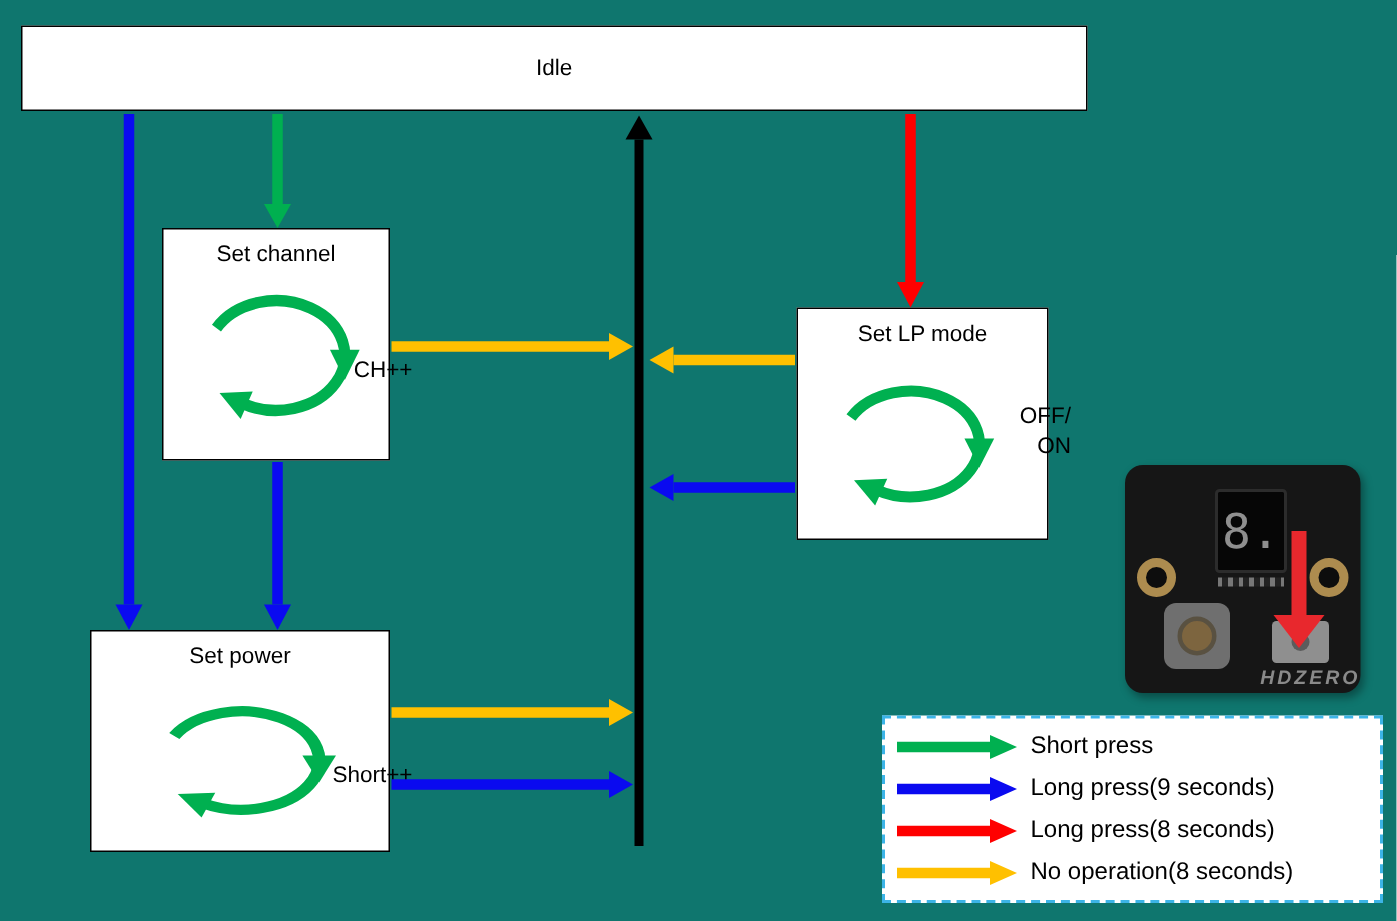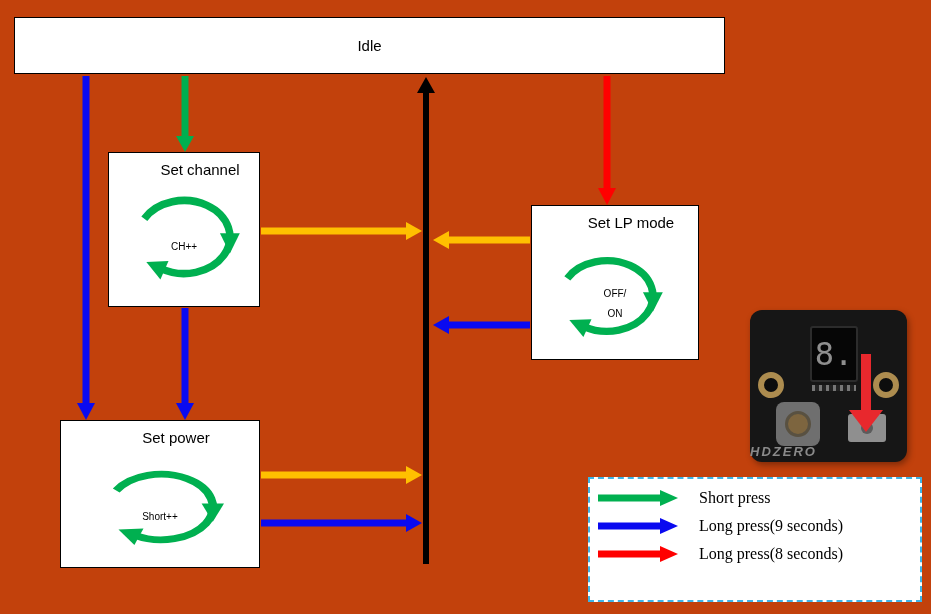--- a/index.html
+++ b/index.html
@@ -1,59 +1,59 @@
 <!DOCTYPE html>
 <html><head>
 <meta charset="utf-8">
 <style>
   * { margin:0; padding:0; box-sizing:border-box; }
   html,body { background:#ffffff; }
   body { font-family:"Liberation Sans", sans-serif; color:#000; }
-  .canvas { position:relative; width:931px; height:614px; background:#c2410c; overflow:hidden; }
+  .canvas { position:relative; width:931px; height:614px; background:#0f766e; overflow:hidden; }
 
   
   .state { position:absolute; border:1px solid #000; background:#fff; }
-  .state .title { position:absolute; top:8px; left:16px; width:100%; text-align:center; font-size:15px; }
-  .loop-label { position:absolute; left:0; width:100%; text-align:center; font-size:10px; line-height:20px; z-index:3; }
+  .state .title { position:absolute; top:8px; left:0; width:100%; text-align:center; font-size:15px; }
+  .loop-label { position:absolute; left:16px; width:100%; text-align:right; font-size:15px; line-height:20px; z-index:3; }
   .loop-svg { position:absolute; z-index:2; }
 
   #box-idle { left:14px; top:17px; width:711px; height:57px; display:flex; align-items:center; justify-content:center; font-size:15px; }
   #box-channel { left:108px; top:152px; width:152px; height:155px; }
   #box-lp { left:531px; top:205px; width:168px; height:155px; }
   #box-power { left:60px; top:420px; width:200px; height:148px;padding-left:16px; }
 
   #box-channel .loop-svg { left:13px; top:26px; }
   #box-channel .loop-label { top:84px; }
   #box-lp .loop-svg { left:13px; top:34px; }
-  #box-lp .loop-label { top:62px;margin-top:16px; }
+  #box-lp .loop-label { top:62px; }
   #box-power .loop-svg { left:30px; top:34px; }
   #box-power .loop-label { top:86px; }
 
   
   #arrows { position:absolute; left:0; top:0; width:931px; height:614px; pointer-events:none; z-index:4; }
 
   
   #legend { position:absolute; left:588px; top:477px; width:334px; height:125px; border:2px dashed #3cb4e7; background:#fff; padding:5px 6px; z-index:5; }
-  .legend-row { display:flex; align-items:center; height:28px; gap:18px;font-family:Liberation Serif, serif; }
+  .legend-row { display:flex; align-items:center; height:28px; gap:6px; }
   .legend-row .lbl { font-size:16px; white-space:nowrap; }
   .legend-row svg { flex:0 0 auto; }
 
   
   #device { position:absolute; left:750px; top:310px; width:157px; height:152px; background:#161616; border-radius:12px; box-shadow:2px 3px 6px rgba(0,0,0,.35); z-index:5; }
   #display { position:absolute; left:60px; top:16px; width:48px; height:56px; background:#060606; border:2px solid #2c2c2c; border-radius:3px; display:flex; align-items:center; justify-content:center; }
   #display .digit { font-family:"DejaVu Sans Mono", monospace; font-size:32px; color:#8f8f8f; line-height:1; }
   .pins { position:absolute; left:62px; top:75px; width:44px; height:6px; background:repeating-linear-gradient(90deg,#777 0 3px,#222 3px 7px); }
   .hole { position:absolute; top:62px; width:26px; height:26px; border-radius:50%; border:6px solid #ad8c4f; background:#0d0d0d; }
   #hole-left { left:8px; }
   #hole-right { left:123px; }
   #joystick { position:absolute; left:26px; top:92px; width:44px; height:44px; background:#6f6f6f; border-radius:8px; }
   #joystick .knob { position:absolute; left:9px; top:9px; width:26px; height:26px; border-radius:50%; background:#7d653f; border:3px solid #595141; }
   #tact { position:absolute; left:98px; top:104px; width:38px; height:28px; background:#8f8f8f; border-radius:3px; }
   #tact .cap { position:absolute; left:13px; top:8px; width:12px; height:12px; border-radius:50%; background:#5c5c5c; }
-  #logo { position:absolute; left:0; bottom:3px; width:100%; text-align:left; font-size:13px; font-weight:bold; font-style:italic; letter-spacing:2px; color:#8a8a8a; }
+  #logo { position:absolute; left:0; bottom:3px; width:100%; text-align:right; font-size:13px; font-weight:bold; font-style:italic; letter-spacing:2px; color:#8a8a8a; }
   .pointer-shaft { position:absolute; left:111px; top:44px; width:10px; height:56px; background:#e8282d; z-index:6; }
   .pointer-head { position:absolute; left:99px; top:100px; width:0; height:0; border-left:17px solid transparent; border-right:17px solid transparent; border-top:22px solid #e8282d; z-index:6; }
 </style>
 </head>
 <body>
 
 <div class="canvas">
 
   <div class="state" id="box-idle">
     <span>Idle</span>
@@ -160,20 +160,27 @@
       </svg>
       <span class="lbl">Long press(9 seconds)</span>
     </div>
     <div class="legend-row">
       <svg width="85" height="20">
         <line x1="2" y1="10" x2="64" y2="10" stroke-width="7" stroke="#ff0000"></line>
         <polygon points="82,10 64,2 64,18" fill="#ff0000"></polygon>
       </svg>
       <span class="lbl">Long press(8 seconds)</span>
     </div>
+    <div class="legend-row">
+      <svg width="85" height="20">
+        <line x1="2" y1="10" x2="64" y2="10" stroke-width="7" stroke="#ffc000"></line>
+        <polygon points="82,10 64,2 64,18" fill="#ffc000"></polygon>
+      </svg>
+      <span class="lbl">No operation(8 seconds)</span>
+    </div>
   </div>
 
   <div id="device">
     <div id="display">
       <span class="digit">8.</span>
     </div>
     <div class="pins"></div>
     <div class="hole" id="hole-left"></div>
     <div class="hole" id="hole-right"></div>
     <div id="joystick">

